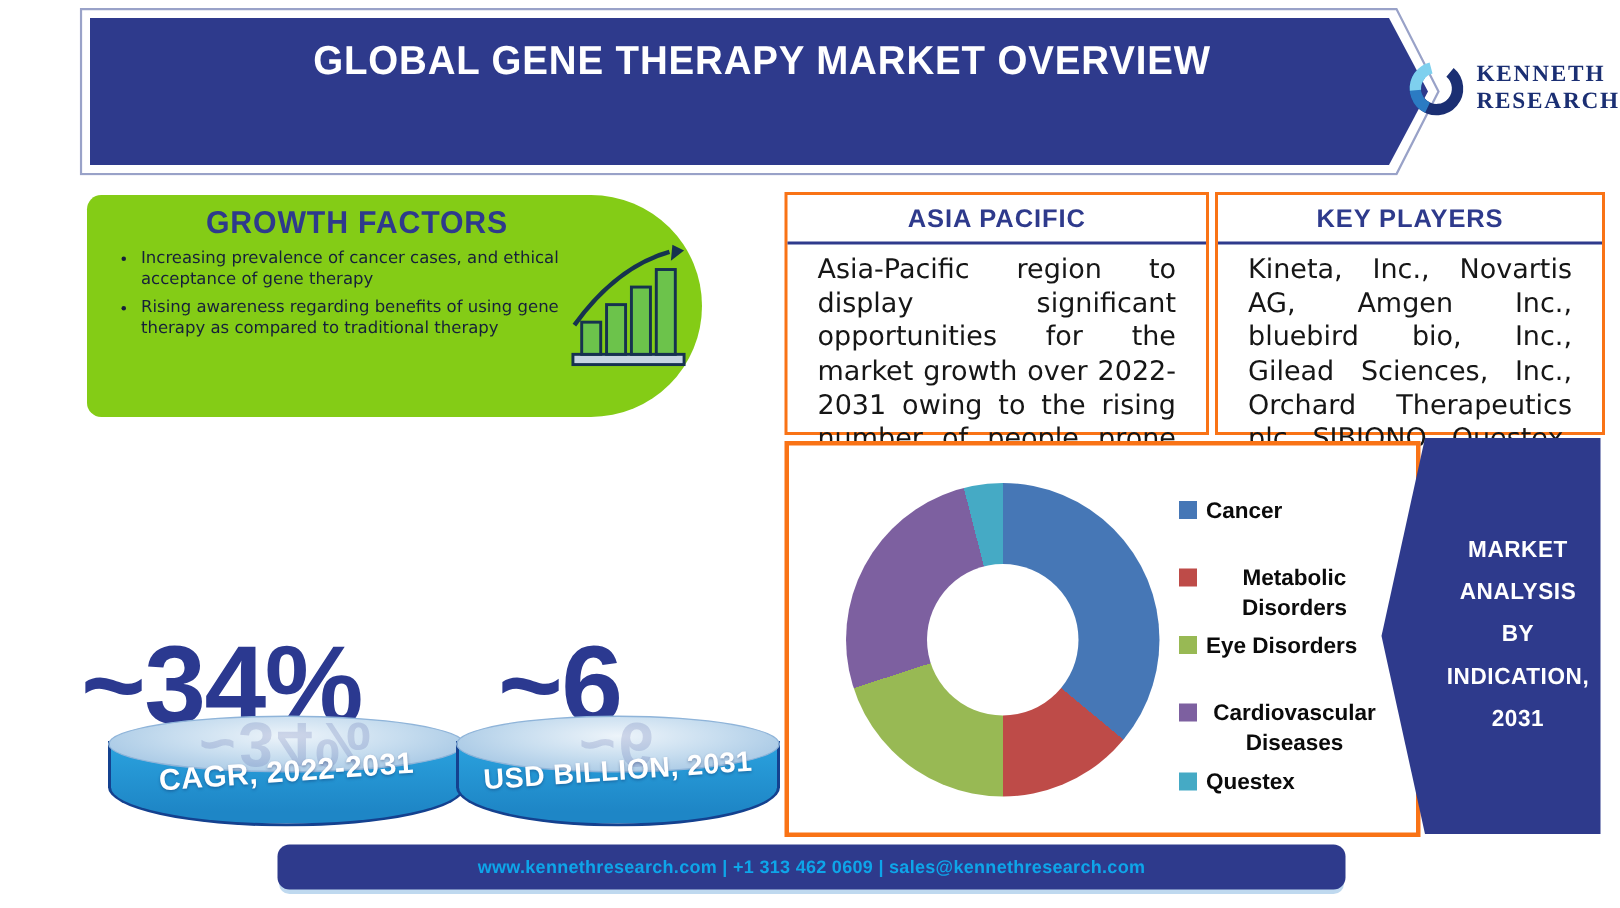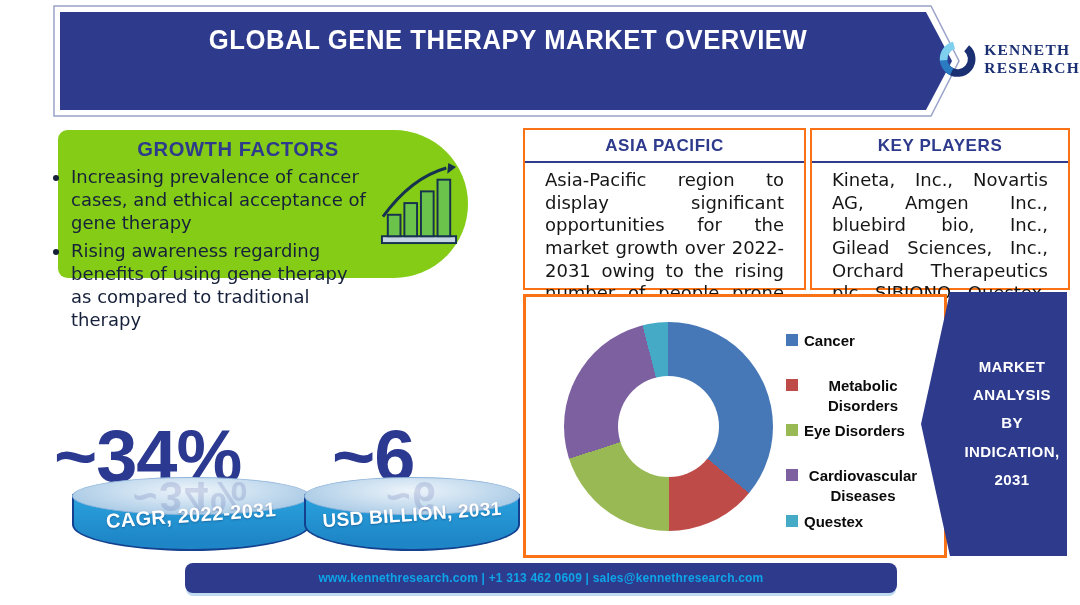--- a/index.html
+++ b/index.html
@@ -18,22 +18,22 @@
   #logo { left:936px; top:26px; width:144px; height:66px; display:flex; align-items:center; gap:5px; }
   .logo-text { color:#1B2F73; font-family:"Liberation Serif", serif; font-weight:700;
     font-size:15.5px; letter-spacing:1.2px; line-height:1.15; }
 
   
   .bluecard { background:#84cc16; border-radius:10px 78px 78px 10px; }
   #growth-card { left:58px; top:130px; width:410px; height:148px; }
   #challenge-card { left:58px; top:296px; width:410px; height:112px; }
   .card-heading { width:360px; text-align:center; margin-top:7px; color:#2E3A8C;
     font-size:21px; font-weight:700; letter-spacing:.6px; transform:scaleX(.96); }
-  .card-list { margin:4px 10px 0 13px; width:300px; font-family:"DejaVu Sans", sans-serif;
-    font-size:18px; color:#16203A; line-height:1.28; }
+  .card-list { margin:4px 10px 0 36px; width:300px; font-family:"DejaVu Sans", sans-serif;
+    font-size:11px; color:#16203A; line-height:1.28; }
   .card-list li { margin-bottom:5px; }
   .card-icon { position:absolute; right:10px; }
   #growth-card .card-icon { top:32px; }
   #challenge-card .card-icon { top:16px; }
 
   
   .stat-value { color:#2B3990; font-weight:700; font-size:74px; line-height:1; letter-spacing:-1px; }
   #stat1-value { left:54px; top:420px; }
   #stat2-value { left:332px; top:420px; }
   .disk { }

